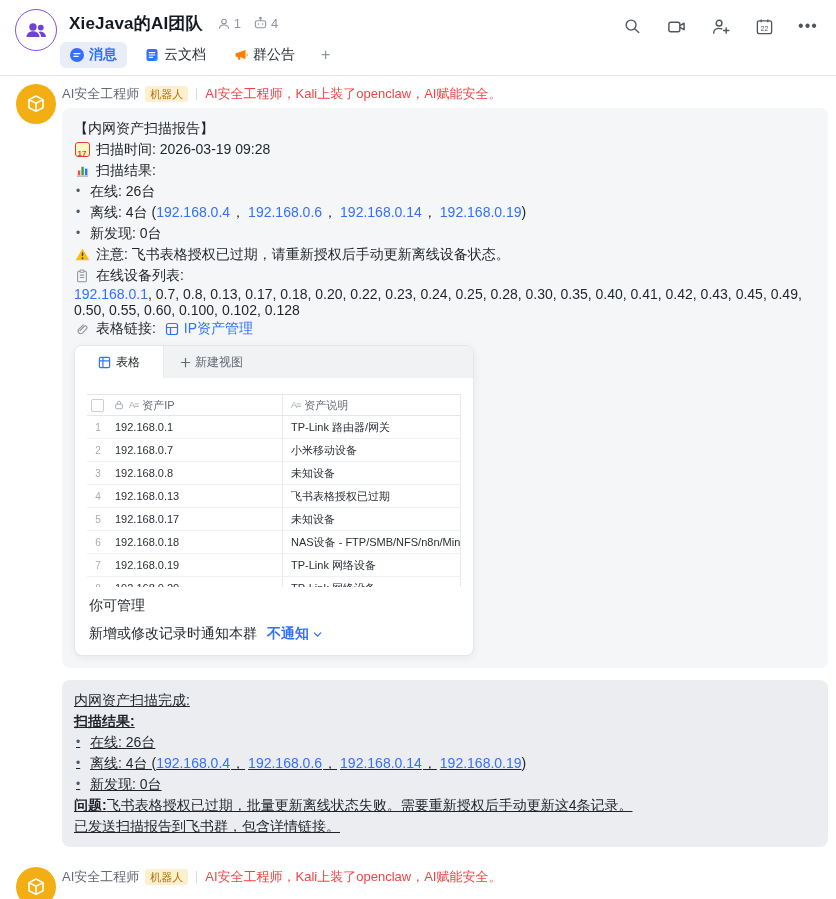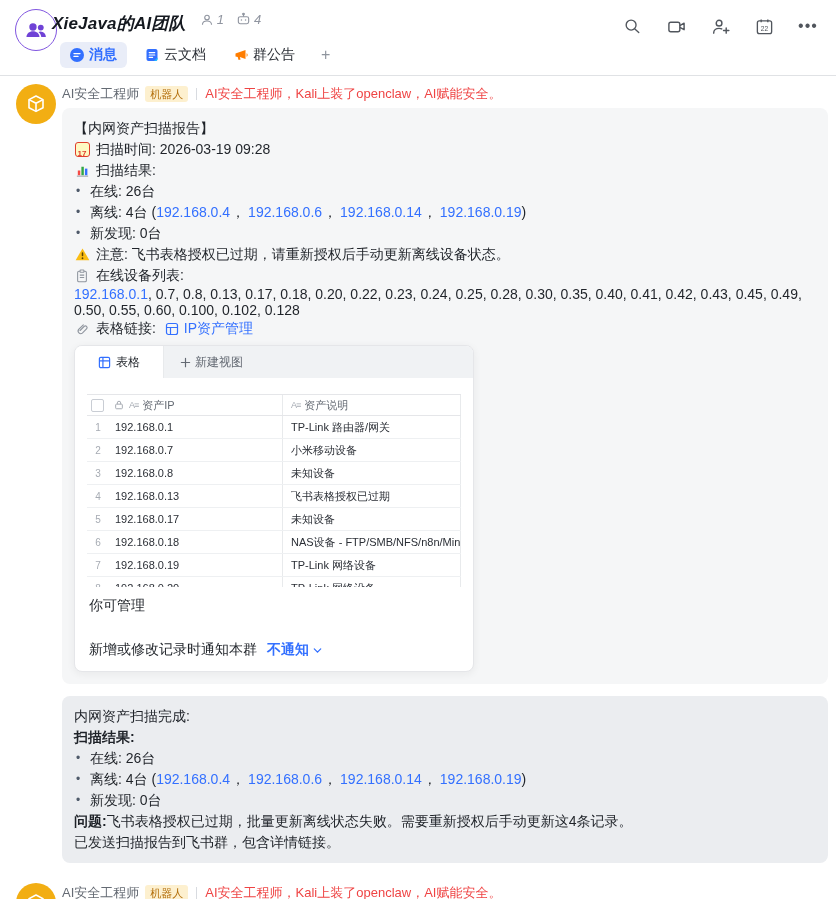--- a/index.html
+++ b/index.html
@@ -4,21 +4,21 @@
 <style>
   * { box-sizing: border-box; margin: 0; padding: 0; }
   html,body { width: 836px; background:#fff; }
   body { font-family: "Liberation Sans", sans-serif; color:#1f2329; }
   .app { position:relative; width:836px; height:899px; background:#fff; overflow:hidden; }
 
   
   .header { position:relative; height:76px; background:#fff; border-bottom:1px solid #e0e2e5; }
   .grp-avatar { position:absolute; left:15px; top:9px; width:42px; height:42px; border-radius:50%;
     border:1.5px solid #8156e0; background:#fff; display:flex; align-items:center; justify-content:center; }
-  .title-row { position:absolute; left:52px; top:12px; display:flex; align-items:flex-start;font-style:italic; }
+  .title-row { position:absolute; left:69px; top:12px; display:flex; align-items:center; }
   .g-title { font-size:17px; font-weight:bold; color:#14181f; letter-spacing:.2px; }
   .meta { display:flex; align-items:center; gap:3px; color:#9095a0; font-size:13px; margin-left:14px; }
   .meta + .meta { margin-left:12px; }
   .actions { position:absolute; right:18px; top:16px; display:flex; align-items:center; gap:24px; color:#51565d; }
   .act-ic { width:20px; height:20px; display:flex; align-items:center; justify-content:center; cursor:pointer; }
   .more-dots { font-size:16px; letter-spacing:1px; color:#51565d; line-height:10px; }
   .tabs { position:absolute; left:60px; top:42px; display:flex; align-items:flex-start; gap:8px; }
   .tab { display:flex; align-items:center; gap:5px; height:26px; padding:0 10px; border-radius:6px;
     font-size:14px; color:#2b2f36; cursor:pointer; }
   .tab.active { background:#e9edf8; color:#3370ff; font-weight:bold; }
@@ -68,25 +68,25 @@
   .chk { width:13px; height:13px; border:1px solid #c9cdd4; border-radius:2px; background:#fff; margin-right:10px; flex:0 0 13px; }
   .ftype { color:#a6abb3; font-size:9px; margin-right:4px; letter-spacing:-1px; }
   .lock-ic { margin-right:5px; display:inline-flex; }
   .tbody { height:171px; overflow:hidden; }
   .trow { display:flex; height:23px; border-bottom:1px solid #eef0f2; color:#2b2f36; }
   .cell-num { width:22px; flex:0 0 22px; color:#a6abb3; font-size:10px; display:flex; align-items:center; justify-content:center; }
   .cell-ip { display:flex; align-items:center; padding-left:6px; }
   .trow .c1w { width:195px; flex:0 0 195px; display:flex; }
   .card-footer { padding:10px 14px 12px; }
   .perm { font-size:14px; color:#1f2329; }
-  .notify-row { margin-top:26px; display:flex; align-items:center; font-size:14px; color:#1f2329; }
+  .notify-row { margin-top:10px; display:flex; align-items:center; font-size:14px; color:#1f2329; }
   .notify-link { margin-left:10px; display:flex; align-items:center; gap:3px; color:#3370ff; cursor:pointer;font-weight:bold; }
 
   
-  .bubble2 { margin-top:12px; width:766px; background:#ebedf0; border-radius:8px; padding:10px 12px; }
+  .bubble2 { margin-top:12px; width:766px; background:#ebedf0; border-radius:8px; padding:10px 12px;text-decoration:underline; }
 
   svg { display:block; }
 </style>
 </head>
 <body>
 
 <div class="app">
 
   <div class="header">
     <div class="grp-avatar">

